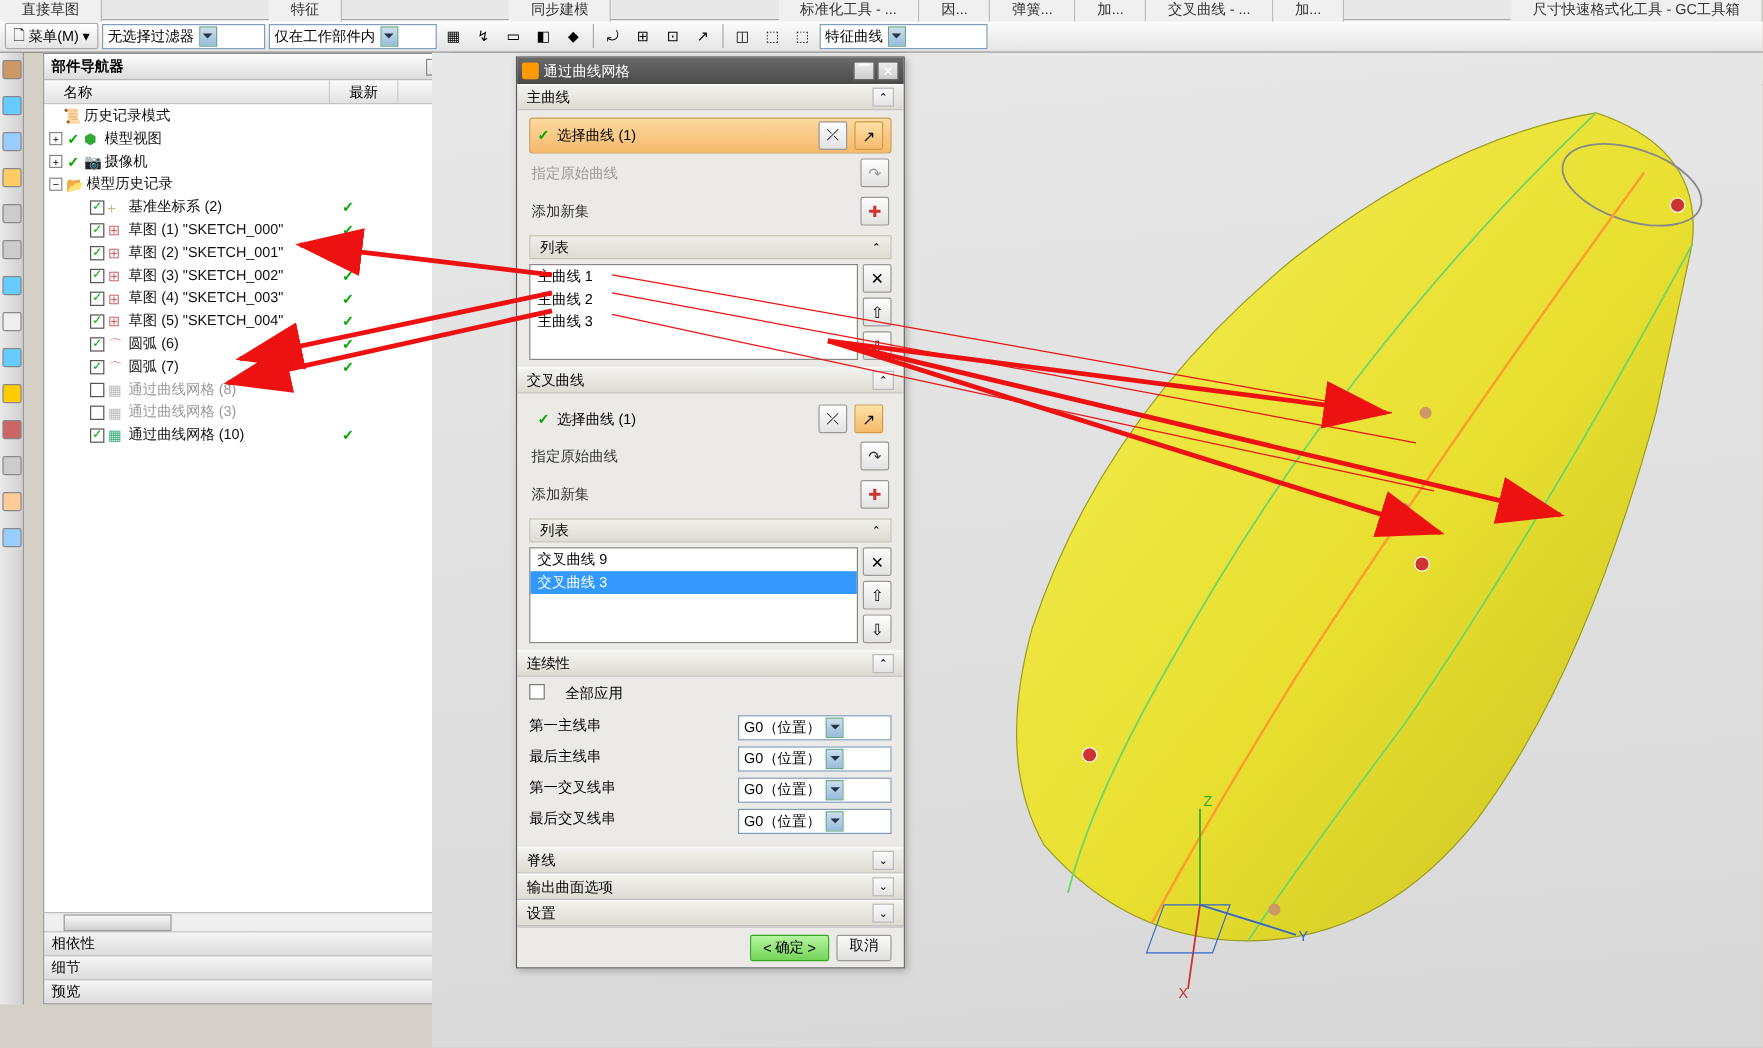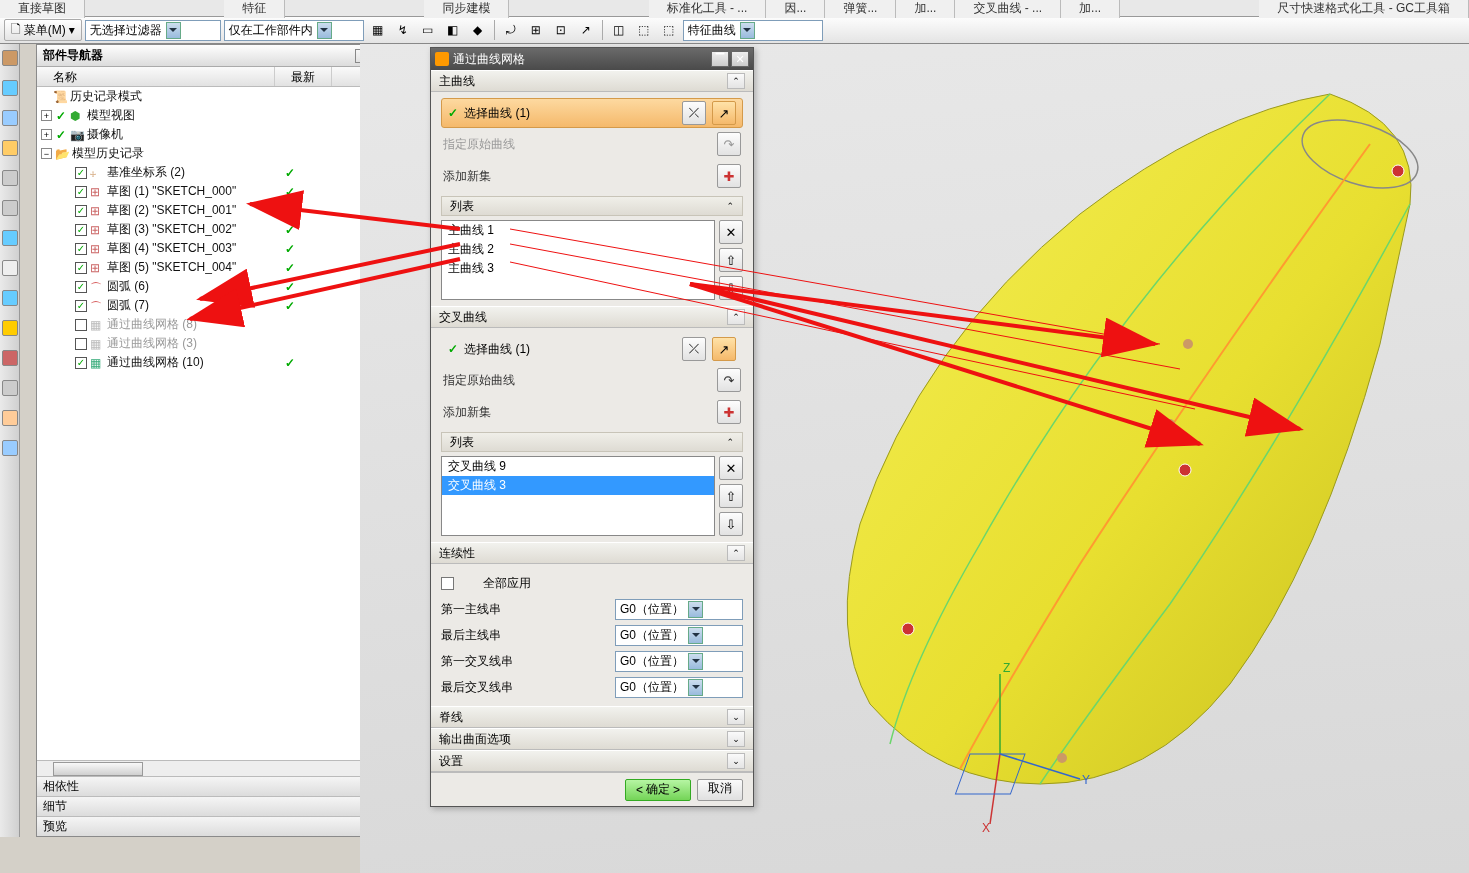--- a/index.html
+++ b/index.html
@@ -62,21 +62,21 @@
 .sq-btn{width:24px;height:24px;border:1px solid #999;background:linear-gradient(#fdfdfd,#e2e2e2);display:flex;align-items:center;justify-content:center;border-radius:2px;font-size:13px}
 .sq-btn.active{background:linear-gradient(#ffe2a8,#f5b96b);border-color:#d49a4a}
 .muted-row{color:#999;padding:4px 2px;display:flex;align-items:center}
 .muted-row .sq-btn{margin-left:auto}
 .sub-hdr{height:20px;background:linear-gradient(#f0efe9,#dedbd3);border:1px solid #c8c4b8;display:flex;align-items:center;padding:0 8px;margin-top:4px}
 .sub-hdr .chev{margin-left:auto;font-size:9px}
 .listbox{border:1px solid #888;background:#fff;margin-top:4px}
 .listbox .row{height:19px;padding:1px 6px;display:flex;align-items:center}
 .listbox .row.sel{background:#3399ff;color:#fff}
 .list-side{display:flex;gap:4px;margin-top:4px}
-.cont-row{display:flex;align-items:center;height:26px;gap:24px}
+.cont-row{display:flex;height:26px;gap:12px}
 .cont-row .lbl{flex:1}
 .cont-row .dd{width:128px}
 .dlg-foot{height:34px;border-top:1px solid #bbb;display:flex;align-items:center;justify-content:flex-end;gap:6px;padding:0 10px;background:#eceae6}
 .btn-ok{height:22px;padding:0 10px;background:linear-gradient(#b6f5a3,#74d457);border:1px solid #3a2;border-radius:2px;display:flex;align-items:center;gap:3px}
 .btn-cancel{height:22px;padding:0 10px;background:linear-gradient(#fafafa,#e0e0e0);border:1px solid #999;border-radius:2px}
 
 .viewport{position:absolute;left:360px;top:44px;right:0;bottom:0;background:linear-gradient(175deg,#e8e8e8 0%,#d8d8d8 100%)}
 svg.arrows{position:absolute;left:0;top:44px;width:1469px;height:829px;pointer-events:none}
 .cbx{width:13px;height:13px;border:1px solid #777;background:#fff;margin-right:5px;display:inline-block}
 </style>

